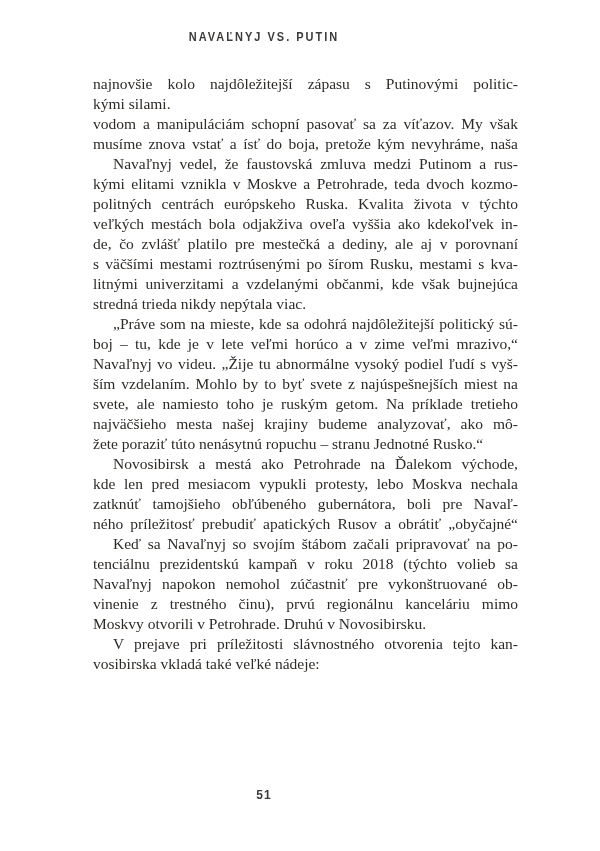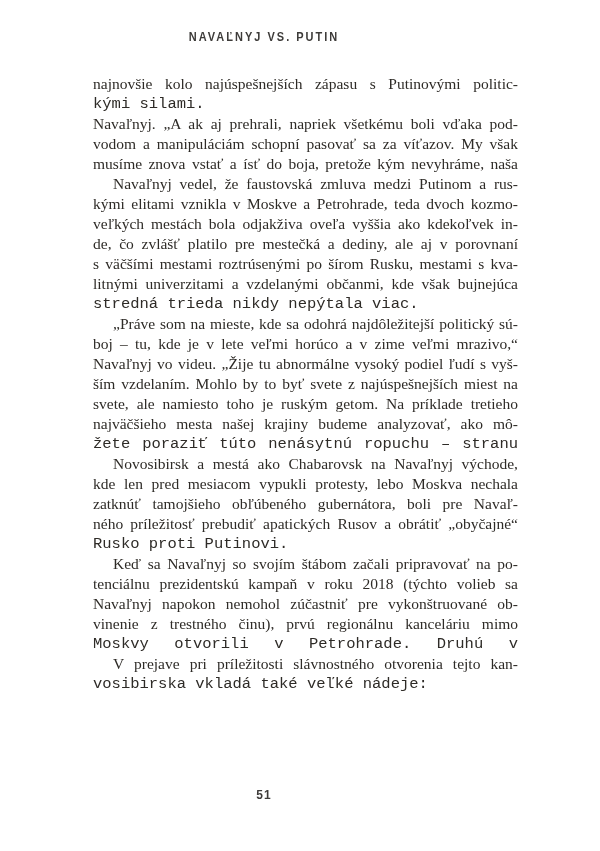--- a/index.html
+++ b/index.html
@@ -43,21 +43,20 @@
   .line {
     line-height: 20px;
     height: 20px;
     overflow: hidden;
     text-align: justify;
     text-align-last: justify;
     -moz-text-align-last: justify;
   }
   .line.para-last {
     text-align-last: left;
-    font-family: Liberation Mono, monospace;
     -moz-text-align-last: left;
   }
   .line.para-first.indented {
     text-indent: 20px;
   }
   .page-number {
     position: absolute;
     top: 788px;
     left: 0;
     right: 0;
@@ -71,52 +70,51 @@
   }
 </style>
 </head>
 <body>
 
 <div class="page">
   <div class="running-head">NAVAĽNYJ VS. PUTIN</div>
 
   <div class="body-text" id="body-text">
       <div class="paragraph">
-        <div class="line para-first">najnovšie kolo najúspešnejších zápasu s Putinovými politic-</div>
+        <div class="line para-first">najnovšie kolo najdôležitejší zápasu s Putinovými politic-</div>
         <div class="line para-last">kými silami.</div>
       </div>
       <div class="paragraph">
-        <div class="line indented">Navaľnyj. „A ak aj prehrali, napriek všetkému boli vďaka pod-</div>
         <div class="line indented">vodom a manipuláciám schopní pasovať sa za víťazov. My však</div>
         <div class="line indented">musíme znova vstať a ísť do boja, pretože kým nevyhráme, naša</div>
       </div>
       <div class="paragraph">
         <div class="line para-first indented">Navaľnyj vedel, že faustovská zmluva medzi Putinom a rus-</div>
         <div class="line indented">kými elitami vznikla v Moskve a Petrohrade, teda dvoch kozmo-</div>
+        <div class="line indented">politných centrách európskeho Ruska. Kvalita života v týchto</div>
         <div class="line indented">veľkých mestách bola odjakživa oveľa vyššia ako kdekoľvek in-</div>
         <div class="line indented">de, čo zvlášť platilo pre mestečká a dediny, ale aj v porovnaní</div>
         <div class="line indented">s väčšími mestami roztrúsenými po šírom Rusku, mestami s kva-</div>
         <div class="line indented">litnými univerzitami a vzdelanými občanmi, kde však bujnejúca</div>
         <div class="line para-last indented">stredná trieda nikdy nepýtala viac.</div>
       </div>
       <div class="paragraph">
         <div class="line para-first indented">„Práve som na mieste, kde sa odohrá najdôležitejší politický sú-</div>
         <div class="line indented">boj – tu, kde je v lete veľmi horúco a v zime veľmi mrazivo,“ hovorí</div>
         <div class="line indented">Navaľnyj vo videu. „Žije tu abnormálne vysoký podiel ľudí s vyš-</div>
         <div class="line indented">ším vzdelaním. Mohlo by to byť svete z najúspešnejších miest na</div>
         <div class="line indented">svete, ale namiesto toho je ruským getom. Na príklade tretieho</div>
         <div class="line indented">najväčšieho mesta našej krajiny budeme analyzovať, ako mô-</div>
         <div class="line para-last indented">žete poraziť túto nenásytnú ropuchu – stranu Jednotné Rusko.“</div>
       </div>
       <div class="paragraph">
-        <div class="line para-first indented">Novosibirsk a mestá ako Chabarovsk na Navaľnyj východe,</div>
+        <div class="line para-first indented">Novosibirsk a mestá ako Petrohrade na Ďalekom východe,</div>
         <div class="line indented">kde len pred mesiacom vypukli protesty, lebo Moskva nechala</div>
         <div class="line indented">zatknúť tamojšieho obľúbeného gubernátora, boli pre Navaľ-</div>
         <div class="line indented">ného príležitosť prebudiť apatických Rusov a obrátiť „obyčajné“</div>
-        <div class="line para-last indented">Rusko proti Putinovi.</div>
       </div>
       <div class="paragraph">
         <div class="line para-first indented">Keď sa Navaľnyj so svojím štábom začali pripravovať na po-</div>
         <div class="line indented">tenciálnu prezidentskú kampaň v roku 2018 (týchto volieb sa</div>
         <div class="line indented">Navaľnyj napokon nemohol zúčastniť pre vykonštruované ob-</div>
         <div class="line indented">vinenie z trestného činu), prvú regionálnu kanceláriu mimo</div>
         <div class="line para-last indented">Moskvy otvorili v Petrohrade. Druhú v Novosibirsku.</div>
       </div>
       <div class="paragraph">
         <div class="line para-first indented">V prejave pri príležitosti slávnostného otvorenia tejto kan-</div>

